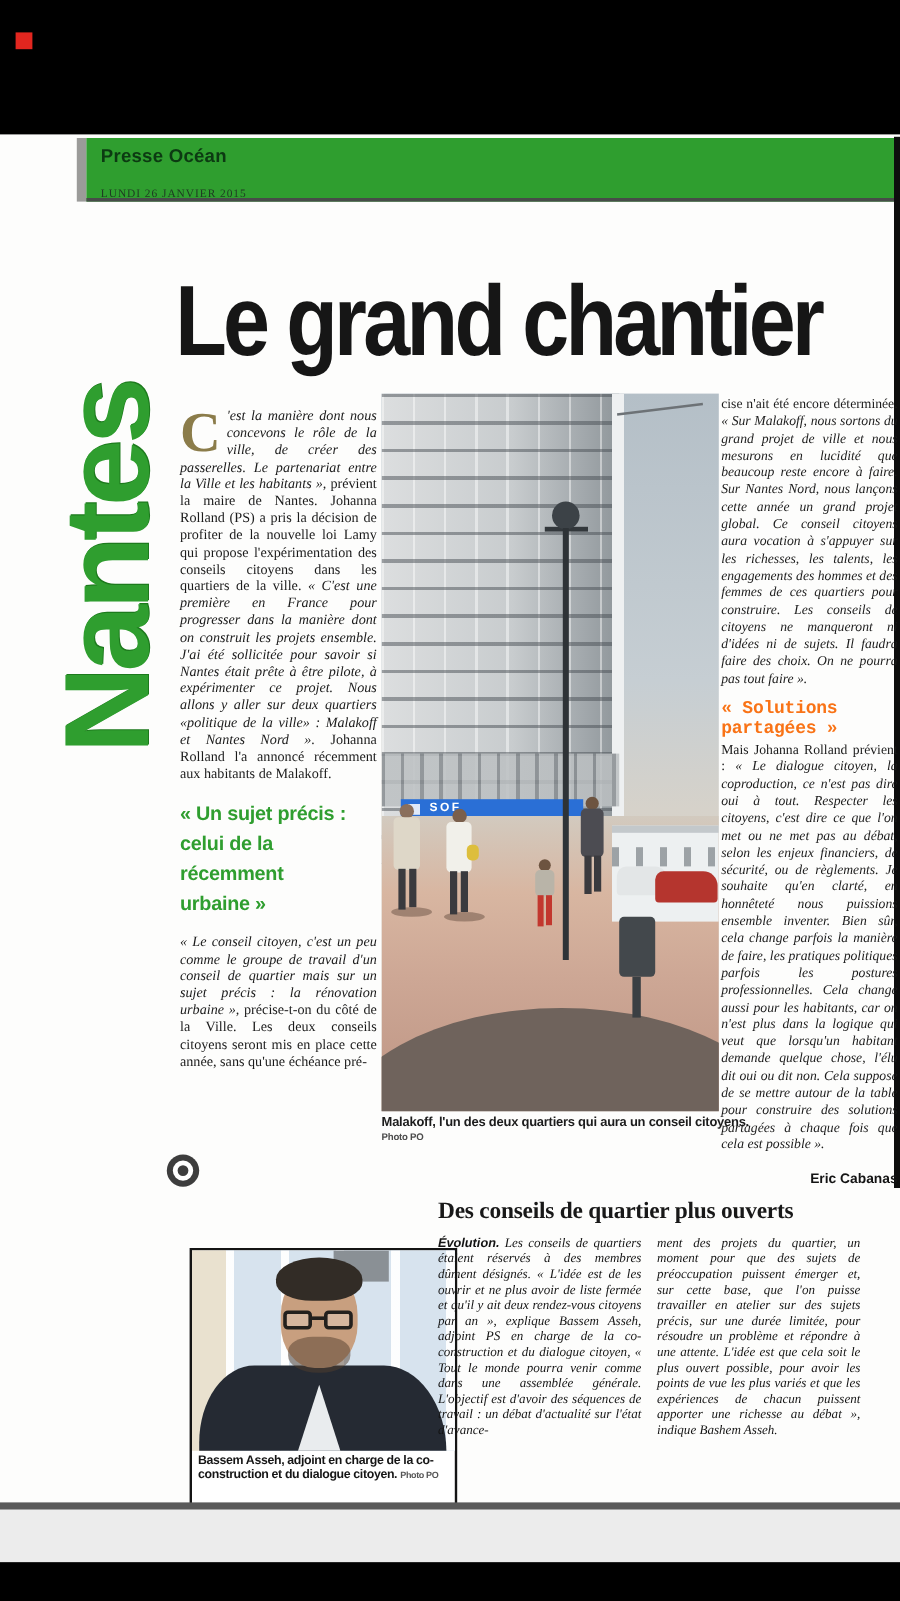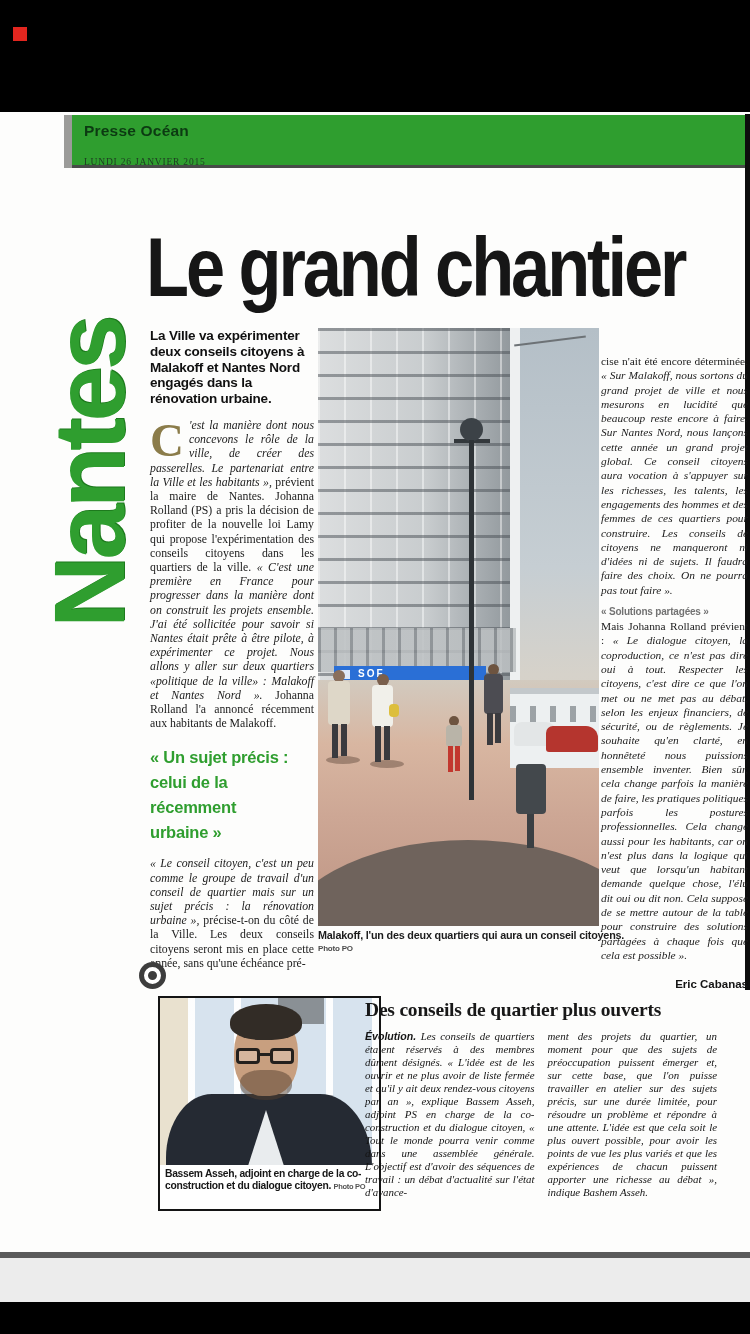--- a/index.html
+++ b/index.html
@@ -62,31 +62,31 @@
   #bin::after { content:""; position:absolute; left:11px; top:50px; width:7px; height:34px; background:#3a3f43; }
   .person { position:absolute; }
   .head { position:absolute; border-radius:50%; background:#8a6f5c; }
   .torso { position:absolute; border-radius:4px; }
   .legs { position:absolute; background:#3a3a3e; }
   .shadow { position:absolute; background:rgba(60,40,30,.35); border-radius:50%; }
 
   #photo-caption { position:absolute; left:318px; top:929px; width:330px; font-size:10.8px; font-weight:bold; color:#1c1c1c; letter-spacing:-0.2px; }
   #photo-caption .credit { font-size:8px; color:#4c4c4c; font-weight:bold; }
 
-  #col-right { position:absolute; left:601px; top:330px; width:147px;margin-top:24px; }
+  #col-right { position:absolute; left:601px; top:330px; width:147px; }
   #col-right .bodyp { font-size:11.4px; line-height:14.3px; }
-  #subhead2 { font-weight:bold; font-size:10px; color:#737373; margin:9px 0 2px; letter-spacing:-0.2px; }
+  #subhead2 { font-weight:bold; font-size:15px; color:#f97316; margin:9px 0 2px; letter-spacing:-0.2px;font-family:Liberation Mono, monospace; }
   #byline { text-align:right; font-weight:bold; font-size:11.5px; color:#141414; margin-top:16px; }
 
   
   #zoom-bullet { position:absolute; left:139px; top:962px; width:27px; height:27px; border-radius:50%; background:#3d3d3d; display:flex; align-items:center; justify-content:center; }
   #zoom-bullet::after { content:""; width:9px; height:9px; border-radius:50%; background:#3d3d3d; border:4px solid #fff; }
   #zoom-bar { position:absolute; left:169px; top:964px; width:576px; height:23px; background:#6a6a6a; color:#fff; font-weight:bold; font-size:14px; letter-spacing:2px; padding:3px 0 0 14px; }
 
-  #portrait-box { position:absolute; left:158px; top:996px; width:223px; height:215px; border:2px solid #141414; background:#fff; }
+  #portrait-box { position:absolute; left:158px; top:1040px; width:223px; height:215px; border:2px solid #141414; background:#fff; }
   #portrait-photo { position:relative; width:100%; height:167px; overflow:hidden;
     background:linear-gradient(90deg,#e9e1cf 0 13%,#d7e3ee 13% 100%);
   }
   #portrait-photo .mullions { position:absolute; left:28px; top:0; width:195px; height:100%; background:repeating-linear-gradient(90deg, rgba(255,255,255,.95) 0 7px, rgba(0,0,0,0) 7px 46px); }
   #portrait-photo .grayblock { position:absolute; left:118px; top:0; width:46px; height:26px; background:#8a9095; }
   .suit { position:absolute; left:6px; top:96px; width:206px; height:74px; background:#252a33; border-radius:46px 52px 0 0 / 64px 72px 0 0; }
   .shirt { position:absolute; left:88px; top:112px; width:36px; height:56px; background:#e9ecee; clip-path:polygon(50% 0,0 100%,100% 100%); }
   .phead { position:absolute; left:74px; top:16px; width:64px; height:82px; background:#c89f7f; border-radius:46% 46% 44% 44%; }
   .hair { position:absolute; left:70px; top:6px; width:72px; height:36px; background:#322c26; border-radius:50% 50% 42% 42%; }
   .lens { position:absolute; top:50px; width:24px; height:16px; border:3px solid #23201d; border-radius:4px; background:rgba(250,250,250,.25); }
@@ -115,21 +115,20 @@
     <div id="mast-date">LUNDI 26 JANVIER 2015</div>
   </div>
   <div id="right-edge"></div>
 
   <div id="vertical-title">Nantes</div>
 
 
   <div id="headline">Le grand chantier</div>
 
   <div id="col-left">
-    <div id="lead">La Ville va expérimenter deux conseils citoyens à Malakoff et Nantes Nord engagés dans la rénovation urbaine.</div>
     <p class="bodyp" id="p1"><span id="dropcap">C</span><span class="it">'est la manière dont nous concevons le rôle de la ville, de créer des passerelles. Le partenariat entre la Ville et les habitants »,</span><span> prévient la maire de Nantes. Johanna Rolland (PS) a pris la décision de profiter de la nouvelle loi Lamy qui propose l'expérimentation des conseils citoyens dans les quartiers de la ville. </span><span class="it">« C'est une première en France pour progresser dans la manière dont on construit les projets ensemble. J'ai été sollicitée pour savoir si Nantes était prête à être pilote, à expérimenter ce projet. Nous allons y aller sur deux quartiers «politique de la ville» : Malakoff et Nantes Nord ».</span><span> Johanna Rolland l'a annoncé récemment aux habitants de Malakoff.</span></p>
     <div id="green-subhead">« Un sujet précis :
 celui de la
 récemment
 urbaine »</div>
     <p class="bodyp"><span class="it">« Le conseil citoyen, c'est un peu comme le groupe de travail d'un conseil de quartier mais sur un sujet précis : la rénovation urbaine »,</span><span> précise-t-on du côté de la Ville. Les deux conseils citoyens seront mis en place cette année, sans qu'une échéance pré-</span></p>
   </div>
 
   <div id="photo">
     <div id="building"></div>

